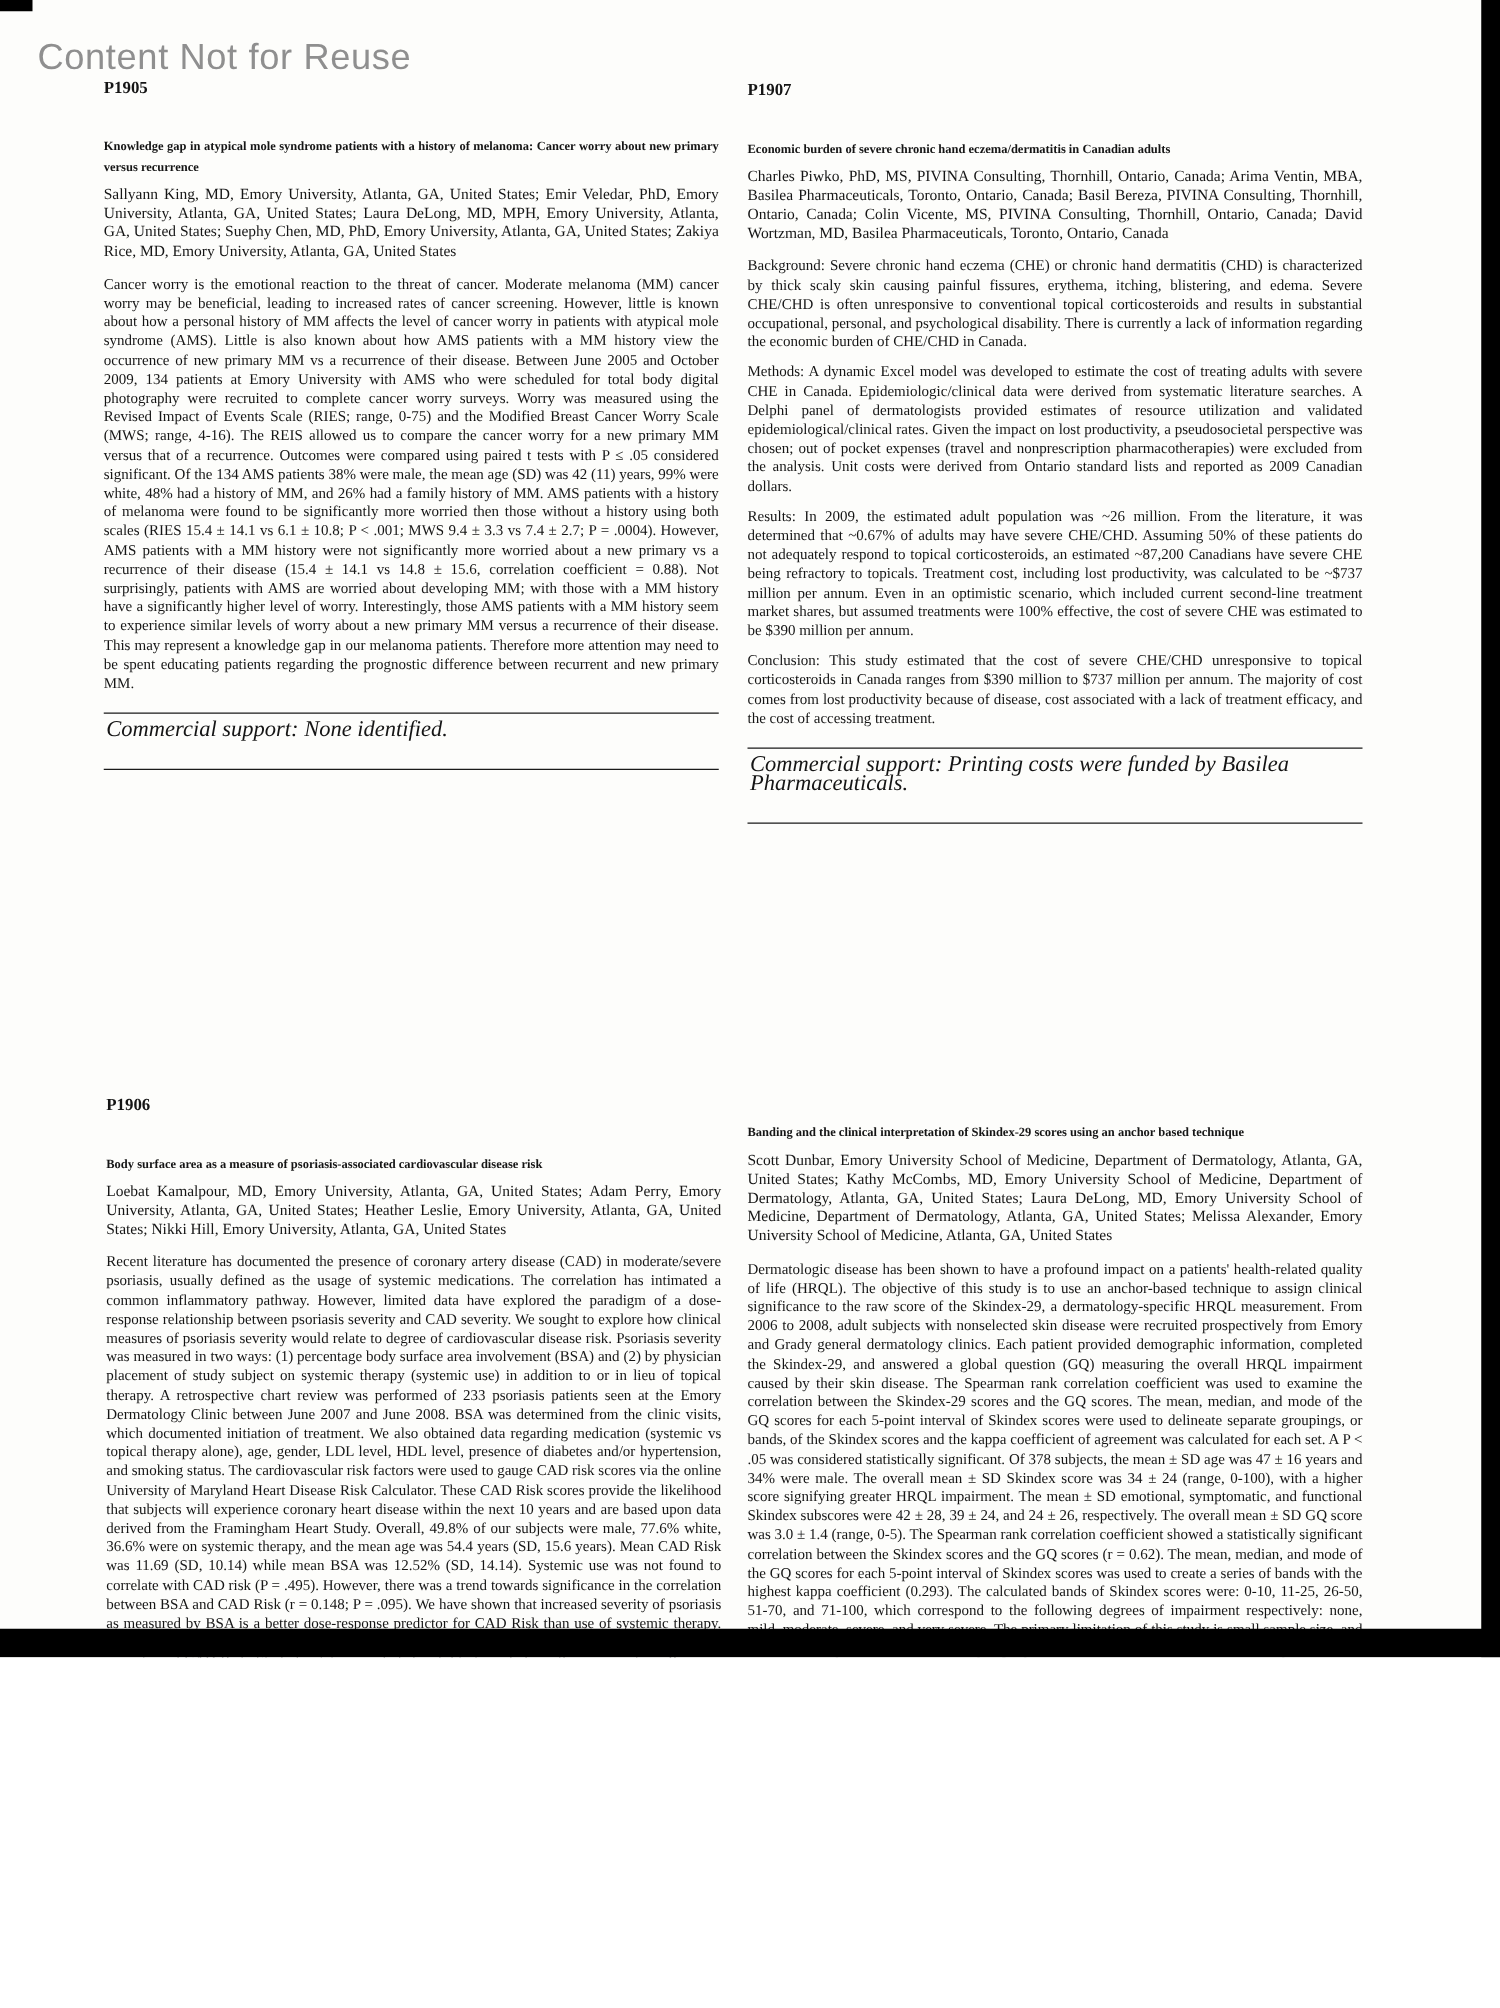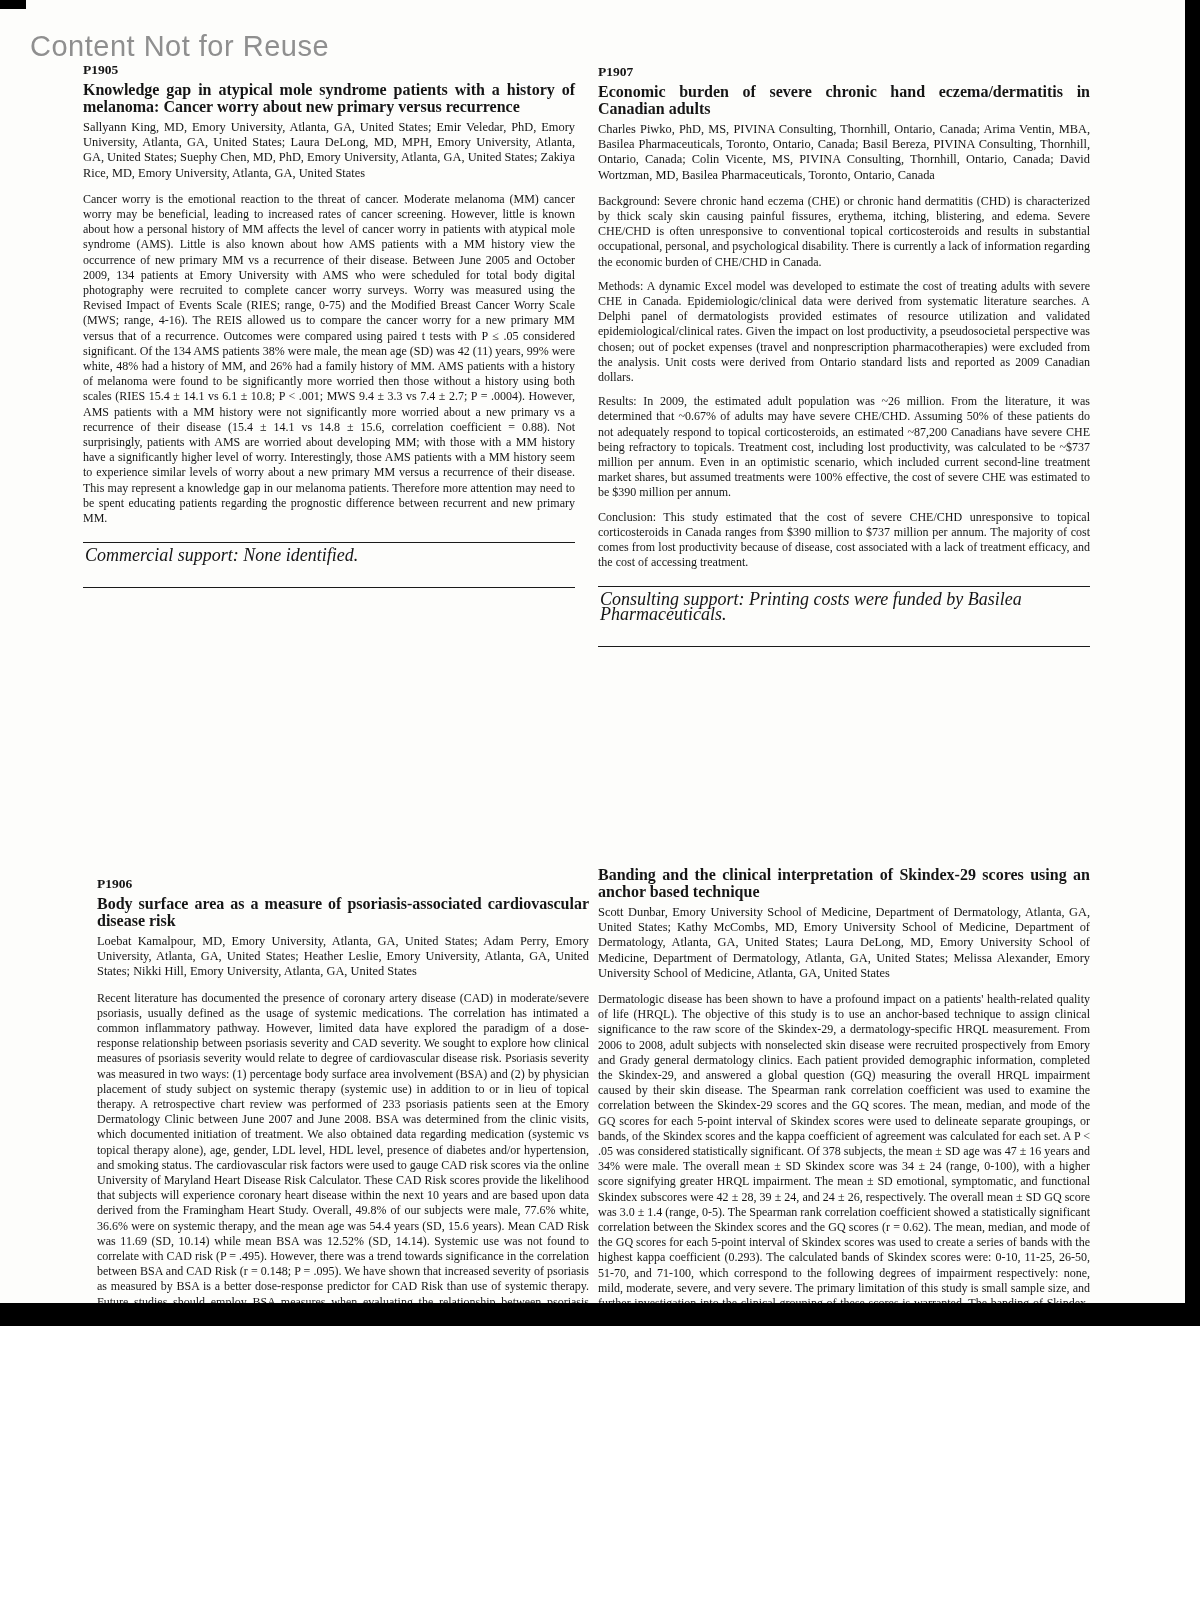--- a/index.html
+++ b/index.html
@@ -48,33 +48,34 @@
     height: 23px;
     background: #000;
   }
   .col {
     position: absolute;
     width: 492px;
   }
   .col-left  { left: 83px;  top: 62px; }
   .col-right { left: 598px; top: 64px; }
   .abstract { position: relative; width: 100%; }
-  .abstract.pos-left-2  { position: absolute; top: 814px; left: 14px; font-family: Liberation Serif, serif; }
+  .abstract.pos-left-2  { position: absolute; top: 814px; left: 2px; font-family: Liberation Serif, serif; }
   .abstract.pos-right-2 { position: absolute; top: 803px; left: 0; }
   .abs-id {
     font-weight: bold;
     font-size: 13.5px;
     margin-bottom: 4px;
   }
   .abs-title {
     font-weight: bold;
-    font-size: 16px;
+    font-size: 10px;
     line-height: 16.5px;
     text-align: justify;
     margin-bottom: 5px;
+    margin-top: 32px;
   }
   .authors {
     font-size: 12.4px;
     line-height: 15.2px;
     text-align: justify;
     margin-bottom: 11px;
   }
   .body-para {
     font-size: 12px;
     line-height: 15.2px;
@@ -146,21 +147,21 @@
 
     <article class="abstract">
       <div class="abs-id">P1907</div>
       <h2 class="abs-title">Economic burden of severe chronic hand eczema/dermatitis in Canadian adults</h2>
       <p class="authors">Charles Piwko, PhD, MS, PIVINA Consulting, Thornhill, Ontario, Canada; Arima Ventin, MBA, Basilea Pharmaceuticals, Toronto, Ontario, Canada; Basil Bereza, PIVINA Consulting, Thornhill, Ontario, Canada; Colin Vicente, MS, PIVINA Consulting, Thornhill, Ontario, Canada; David Wortzman, MD, Basilea Pharmaceuticals, Toronto, Ontario, Canada</p>
       <p class="body-para">Background: Severe chronic hand eczema (CHE) or chronic hand dermatitis (CHD) is characterized by thick scaly skin causing painful fissures, erythema, itching, blistering, and edema. Severe CHE/CHD is often unresponsive to conventional topical corticosteroids and results in substantial occupational, personal, and psychological disability. There is currently a lack of information regarding the economic burden of CHE/CHD in Canada.</p>
       <p class="body-para">Methods: A dynamic Excel model was developed to estimate the cost of treating adults with severe CHE in Canada. Epidemiologic/clinical data were derived from systematic literature searches. A Delphi panel of dermatologists provided estimates of resource utilization and validated epidemiological/clinical rates. Given the impact on lost productivity, a pseudosocietal perspective was chosen; out of pocket expenses (travel and nonprescription pharmacotherapies) were excluded from the analysis. Unit costs were derived from Ontario standard lists and reported as 2009 Canadian dollars.</p>
       <p class="body-para">Results: In 2009, the estimated adult population was ~26 million. From the literature, it was determined that ~0.67% of adults may have severe CHE/CHD. Assuming 50% of these patients do not adequately respond to topical corticosteroids, an estimated ~87,200 Canadians have severe CHE being refractory to topicals. Treatment cost, including lost productivity, was calculated to be ~$737 million per annum. Even in an optimistic scenario, which included current second-line treatment market shares, but assumed treatments were 100% effective, the cost of severe CHE was estimated to be $390 million per annum.</p>
       <p class="body-para">Conclusion: This study estimated that the cost of severe CHE/CHD unresponsive to topical corticosteroids in Canada ranges from $390 million to $737 million per annum. The majority of cost comes from lost productivity because of disease, cost associated with a lack of treatment efficacy, and the cost of accessing treatment.</p>
       <div class="support">
-        <span>Consulting support: Printing costs were funded by Basilea Pharmaceuticals.</span>
+        <span>Commercial support: Printing costs were funded by Basilea Pharmaceuticals.</span>
       </div>
     </article>
 
     <article class="abstract pos-right-2">
       <h2 class="abs-title">Banding and the clinical interpretation of Skindex-29 scores using an anchor based technique</h2>
       <p class="authors">Scott Dunbar, Emory University School of Medicine, Department of Dermatology, Atlanta, GA, United States; Kathy McCombs, MD, Emory University School of Medicine, Department of Dermatology, Atlanta, GA, United States; Laura DeLong, MD, Emory University School of Medicine, Department of Dermatology, Atlanta, GA, United States; Melissa Alexander, Emory University School of Medicine, Atlanta, GA, United States</p>
       <p class="body-para">Dermatologic disease has been shown to have a profound impact on a patients' health-related quality of life (HRQL). The objective of this study is to use an anchor-based technique to assign clinical significance to the raw score of the Skindex-29, a dermatology-specific HRQL measurement. From 2006 to 2008, adult subjects with nonselected skin disease were recruited prospectively from Emory and Grady general dermatology clinics. Each patient provided demographic information, completed the Skindex-29, and answered a global question (GQ) measuring the overall HRQL impairment caused by their skin disease. The Spearman rank correlation coefficient was used to examine the correlation between the Skindex-29 scores and the GQ scores. The mean, median, and mode of the GQ scores for each 5-point interval of Skindex scores were used to delineate separate groupings, or bands, of the Skindex scores and the kappa coefficient of agreement was calculated for each set. A P &lt; .05 was considered statistically significant. Of 378 subjects, the mean ± SD age was 47 ± 16 years and 34% were male. The overall mean ± SD Skindex score was 34 ± 24 (range, 0-100), with a higher score signifying greater HRQL impairment. The mean ± SD emotional, symptomatic, and functional Skindex subscores were 42 ± 28, 39 ± 24, and 24 ± 26, respectively. The overall mean ± SD GQ score was 3.0 ± 1.4 (range, 0-5). The Spearman rank correlation coefficient showed a statistically significant correlation between the Skindex scores and the GQ scores (r = 0.62). The mean, median, and mode of the GQ scores for each 5-point interval of Skindex scores was used to create a series of bands with the highest kappa coefficient (0.293). The calculated bands of Skindex scores were: 0-10, 11-25, 26-50, 51-70, and 71-100, which correspond to the following degrees of impairment respectively: none, mild, moderate, severe, and very severe. The primary limitation of this study is small sample size, and further investigation into the clinical grouping of these scores is warranted. The banding of Skindex-29 scores will allow clinicians to use this measure of dermatologic HRQL to more effectively understand and manage their patients' skin diseases.</p>
       <div class="support">
         <span>Commercial support: None identified.</span>
       </div>

